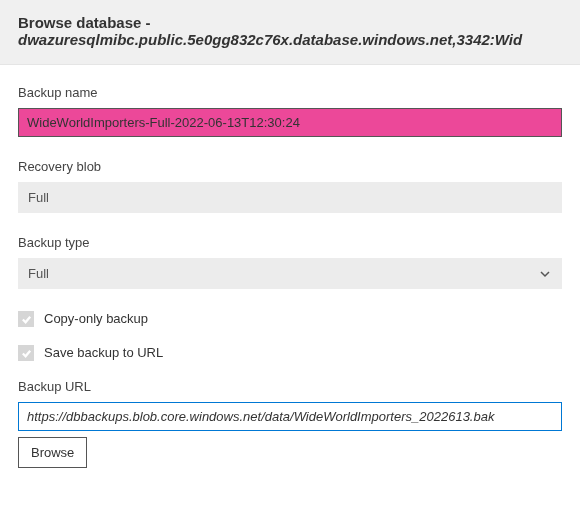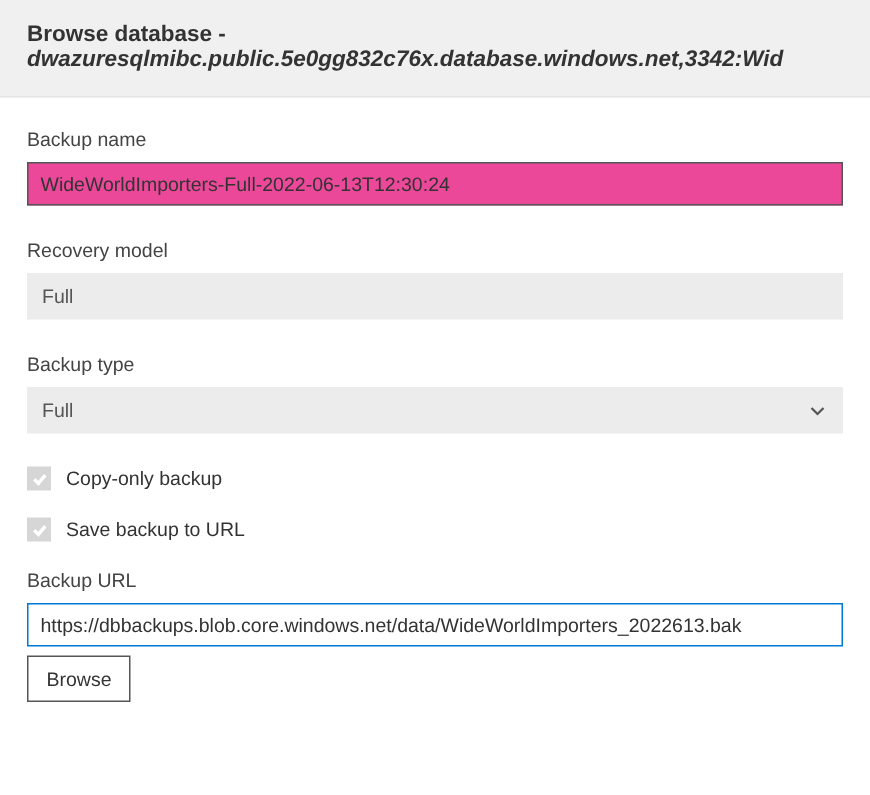--- a/index.html
+++ b/index.html
@@ -114,20 +114,21 @@
     }
     .url-input {
       width: 100%;
       border: 1px solid #0078d4;
       padding: 6px 8px;
       font-size: 13px;
       font-family: inherit;
       color: #333;
       background: #fff;
       margin-bottom: 6px;
+      font-style: italic;
     }
     .browse-btn {
       border: 1px solid #555;
       background: #fff;
       padding: 7px 12px;
       font-size: 13px;
       font-family: inherit;
       color: #333;
       cursor: pointer;
     }
@@ -141,21 +142,21 @@
 </div>
 
 <div class="content">
 
   <div class="field">
     <label class="field-label">Backup name</label>
     <input type="text" class="text-input" value="WideWorldImporters-Full-2022-06-13T12:30:24" style="">
   </div>
 
   <div class="field">
-    <label class="field-label">Recovery model</label>
+    <label class="field-label">Recovery blob</label>
     <div class="readonly-box">Full</div>
   </div>
 
   <div class="field">
     <label class="field-label">Backup type</label>
     <div class="select-box">
       <span>Full</span>
       <span class="chevron">
         <svg viewBox="0 0 12 12">
             <polyline points="2,4 6,8 10,4"></polyline>

